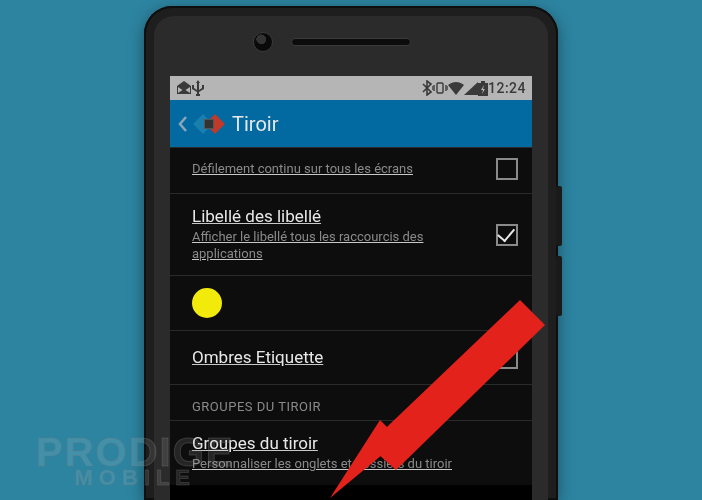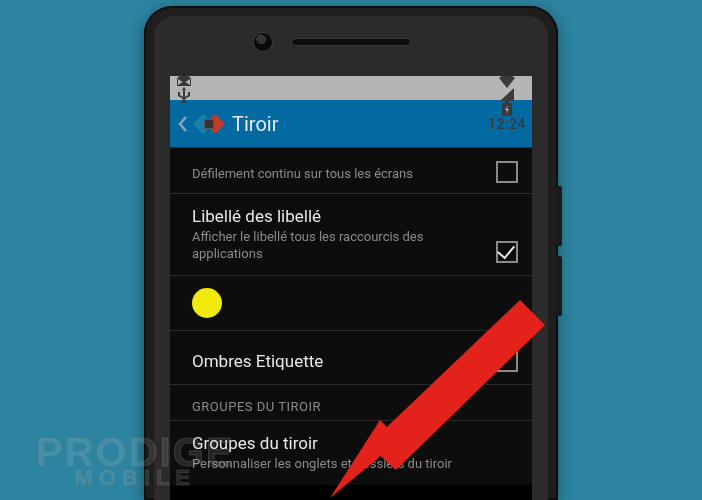--- a/index.html
+++ b/index.html
@@ -72,21 +72,21 @@
     height: 24px;
     background: #b5b5b5;
     color: #3a3a3a;
     display: flex;
     align-items: center;
     padding: 0 6px;
     font-size: 12px;
     font-weight: 500;
   }
   .statusbar .left, .statusbar .right {
-    display: flex; align-items: center;  flex-direction: column;
+    display: flex; align-items: center; 
   }
   .statusbar .spacer { flex: 1; }
   .statusbar svg { display: block; }
   .clock { font-size: 14px; letter-spacing: 0.5px; color:#3a3a3a; }
 
   
   .actionbar {
     height: 48px;
     background: #0369a1;
     display: flex;
@@ -122,25 +122,26 @@
     margin-left: 4px;
   }
 
   
   .list {
     background: #0d0d0d;
     color: #c8c8c8;
   }
   .item {
     display: flex;
-    align-items: flex-end;
+    align-items: center;
     padding: 12px 14px 12px 22px;
     border-bottom: 1px solid #2a2a2a;
     min-height: 54px;
     gap: 24px;
+    text-decoration: underline;
   }
   .item.short { min-height: 46px; padding-top:6px; padding-bottom:10px;}
   .item .text { flex: 1; }
   .item .title {
     color: #e8e8e8;
     font-size: 17px;
     line-height: 1.25;
   }
   .item .sub {
     color: #8a8a8a;

